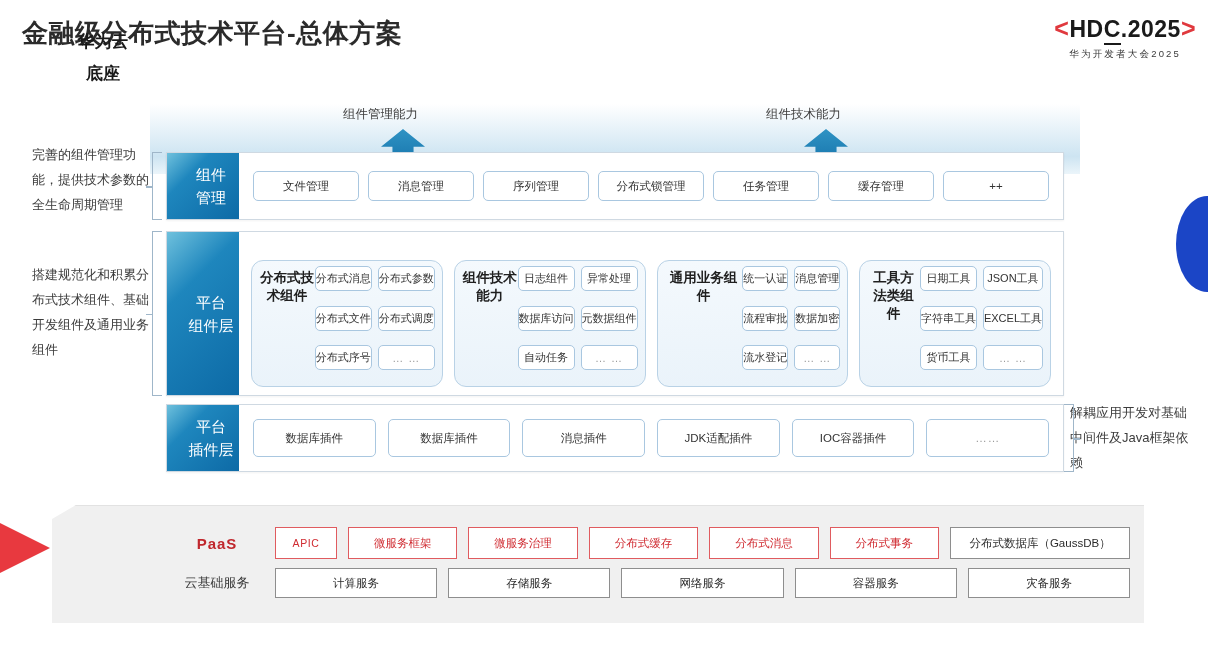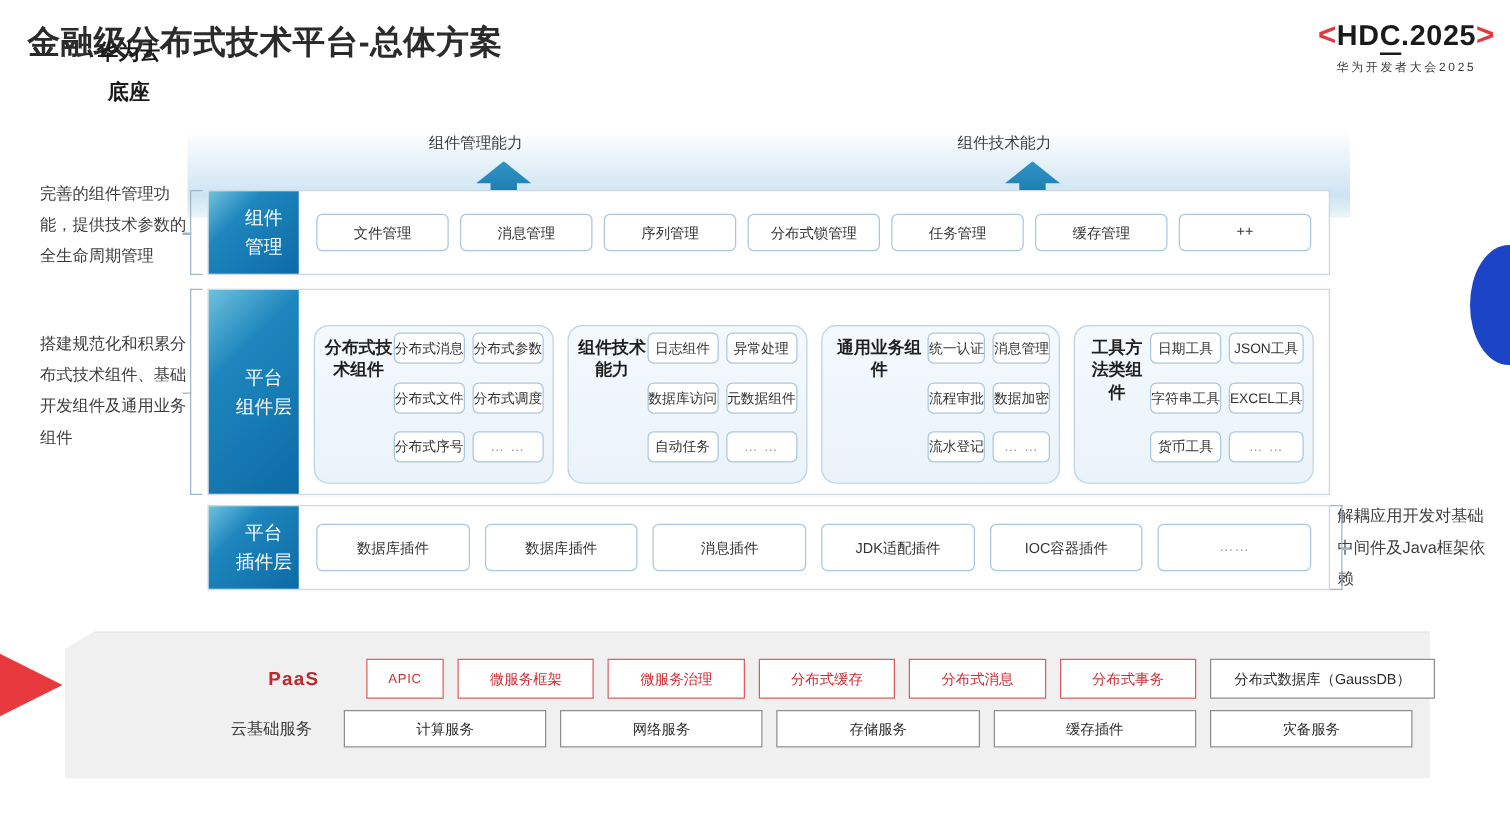--- a/index.html
+++ b/index.html
@@ -121,21 +121,21 @@
     position:absolute; left:52px; top:505px; width:1092px; height:118px;
     background:#f0f0f0;
     border-top:1px solid #e2e2e2;
     clip-path: polygon(24px 0, 100% 0, 100% 100%, 0 100%, 0 14px);
   }
   .cb-title{
     position:absolute; left:58px; top:26px; width:90px;
     font-size:17px; font-weight:bold; color:#1a1a1a; text-align:center; line-height:32px;
   }
   .cb-row{ position:absolute; display:flex; align-items:center; gap:11px; }
-  #cb-row-paas{ left:188px; top:527px; width:960px; height:32px; }
+  #cb-row-paas{ left:170px; top:527px; width:960px; height:32px; }
   #cb-row-iaas{ left:170px; top:568px; width:960px; height:30px; }
   .cb-rowlabel{
     flex:0 0 94px; font-size:15px; font-weight:bold; color:#c0272d;
     text-align:center; letter-spacing:1px;
   }
   .cb-rowlabel.plain{ font-size:13px; font-weight:normal; color:#3a3a3a; letter-spacing:0;}
   .cb-chip{
     flex:1; height:100%; display:flex; align-items:center; justify-content:center;
     font-size:11.5px; white-space:nowrap; background:#fff;
   }
@@ -287,17 +287,17 @@
   <div class="cb-chip red">微服务治理</div>
   <div class="cb-chip red">分布式缓存</div>
   <div class="cb-chip red">分布式消息</div>
   <div class="cb-chip red">分布式事务</div>
   <div class="cb-chip gray gauss">分布式数据库（GaussDB）</div>
 </div>
 
 <div class="cb-row" id="cb-row-iaas">
   <div class="cb-rowlabel plain">云基础服务</div>
   <div class="cb-chip gray">计算服务</div>
+  <div class="cb-chip gray">存储服务</div>
   <div class="cb-chip gray">网络服务</div>
-  <div class="cb-chip gray">存储服务</div>
-  <div class="cb-chip gray">缓存插件</div>
+  <div class="cb-chip gray">容器服务</div>
   <div class="cb-chip gray">灾备服务</div>
 </div>
 
 </body></html>

